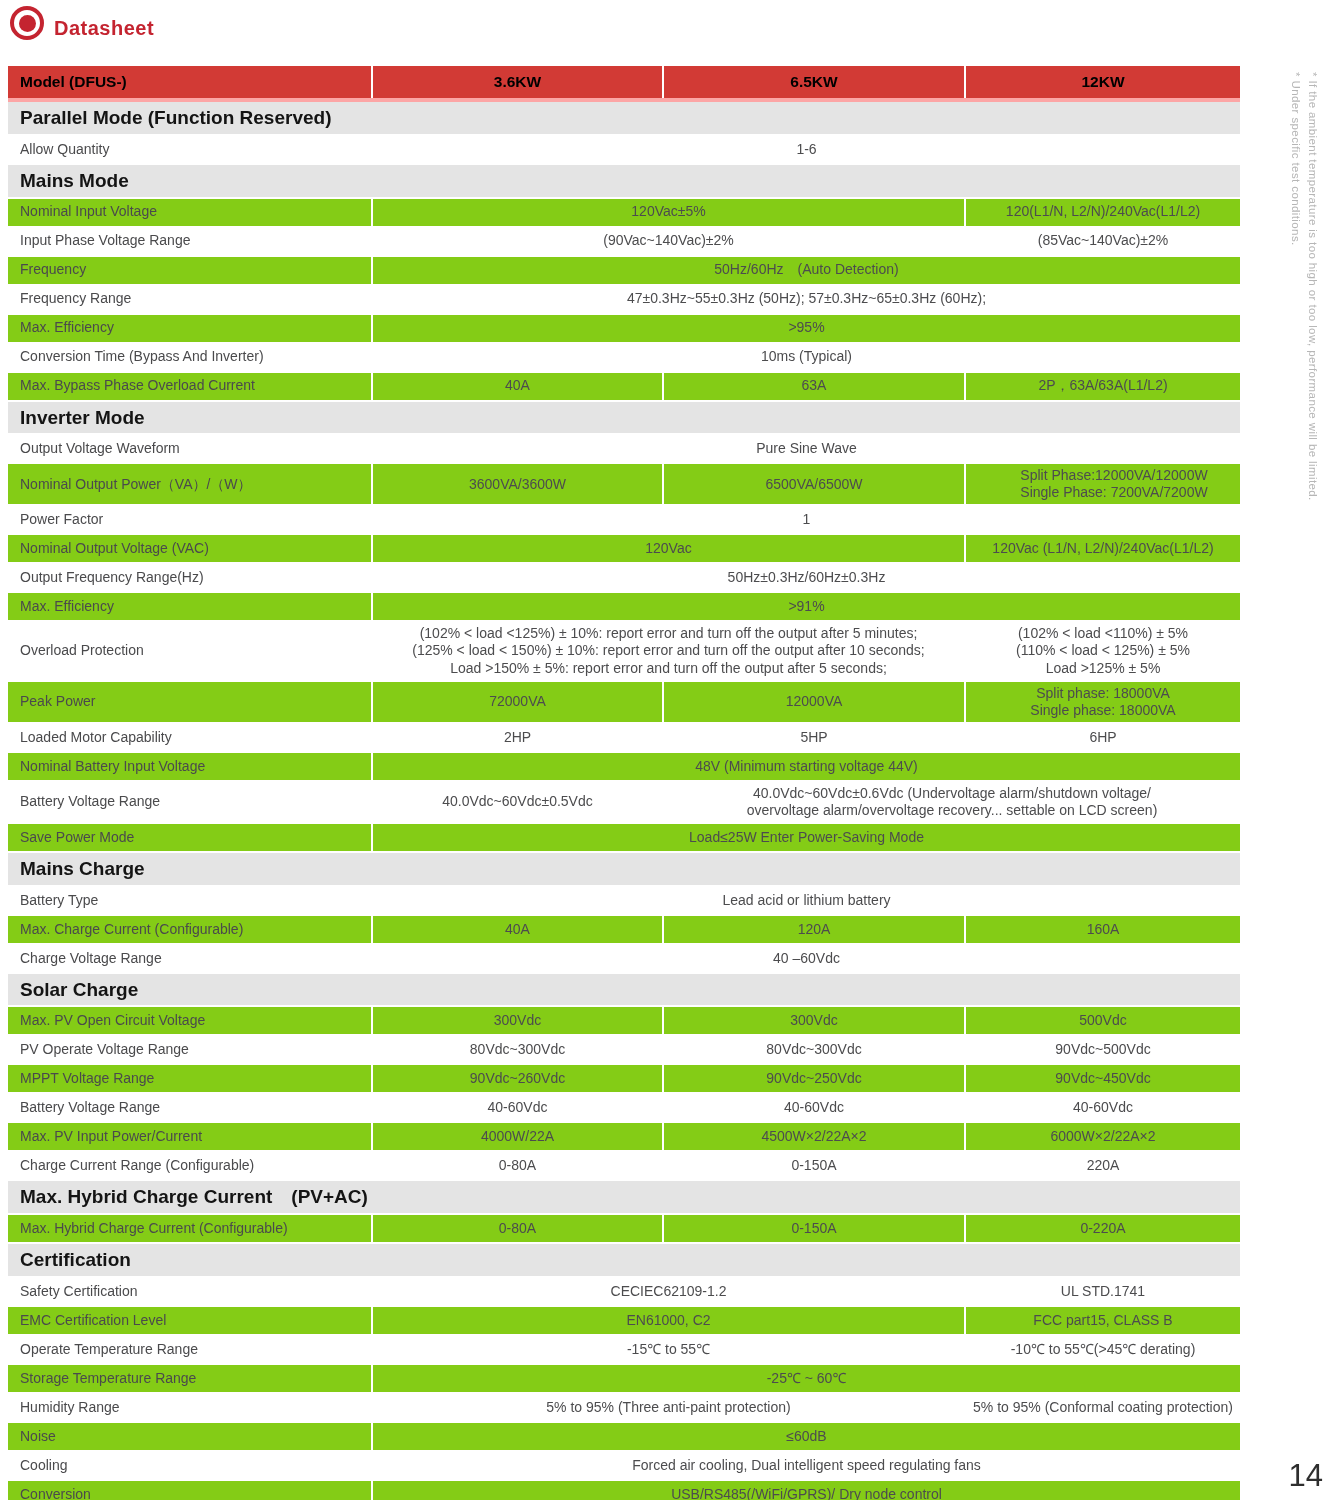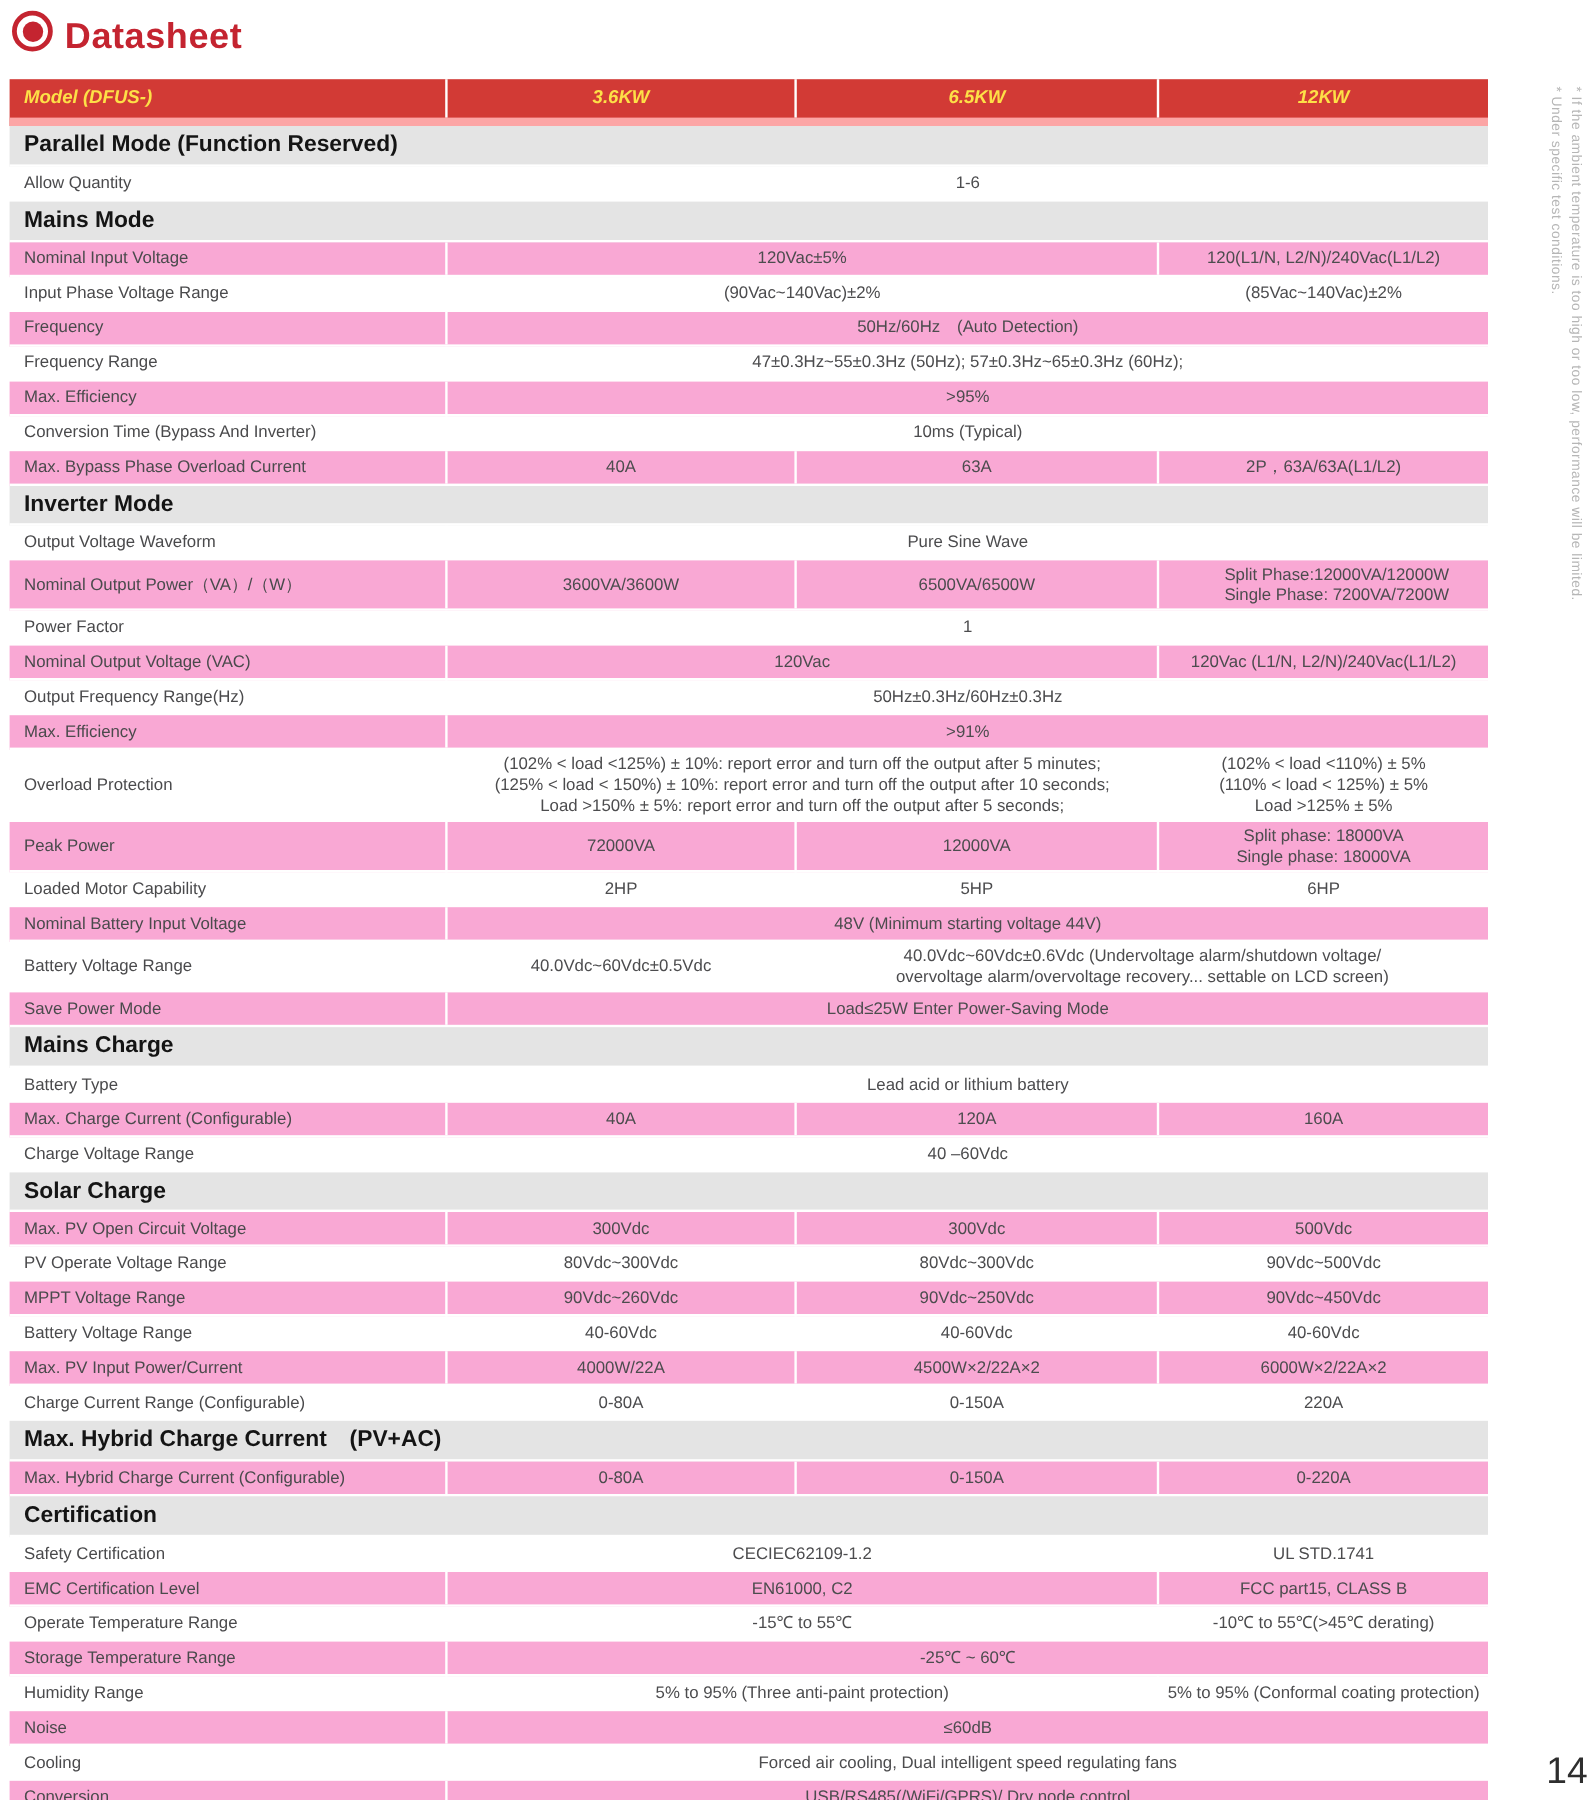--- a/index.html
+++ b/index.html
@@ -15,50 +15,49 @@
     display: flex; align-items: center; gap: 10px;
   }
   .bullseye {
     width: 26px; height: 26px;
     border: 4px solid #c42430; border-radius: 50%;
     display: flex; align-items: center; justify-content: center;
     background: #fff;
   }
   .bullseye-inner { width: 17px; height: 17px; background: #c42430; border-radius: 50%; }
   .title-text {
-    color: #c42430; font-size: 30px; font-weight: bold; line-height: 1;
+    color: #c42430; font-size: 20px; font-weight: bold; line-height: 1;
     letter-spacing: 0.5px;
     margin-top: 10px;
   }
 
   .table { position: absolute; left: 8px; top: 66px; width: 1232px; }
   .thead {
     display: grid; grid-template-columns: 365px 291px 302px 274px;
-    background: #d23a35; color: #fde047; font-weight: bold;
-    border-bottom: 7px solid #fca5a5;
-    font-style: italic;
+    background: #d23a35; color: #000000; font-weight: bold;
+    border-bottom: 4px solid #fca5a5;
   }
   .hcell {
     font-size: 15.5px; text-align: center; padding: 7px 2px;
     border-right: 2px solid #ffffff;
   }
   .hcell.model { text-align: left; padding-left: 12px; }
   .hcell:last-child { border-right: none; }
 
   .trow { border-bottom: 2px solid #ffffff; }
   .trow.section {
     background: #e4e4e4; color: #141414;
     font-weight: bold; font-size: 19px;
     padding: 4px 0 4px 12px; line-height: 1.25;
   }
   .trow.data {
     display: grid; grid-template-columns: 365px 291px 302px 274px;
     min-height: 27px; background: #ffffff;
   }
-  .trow.data.shade { background: #f9a8d4; }
+  .trow.data.shade { background: #84cc16; }
   .cell {
     display: flex; align-items: center; justify-content: center;
     text-align: center;
     font-size: 14px; color: #4c4c4e; line-height: 1.22;
     padding: 3px 2px;
     border-right: 2px solid #ffffff;
     white-space: pre-line;
   }
   .cell:last-child { border-right: none; }
   .cell.label {

